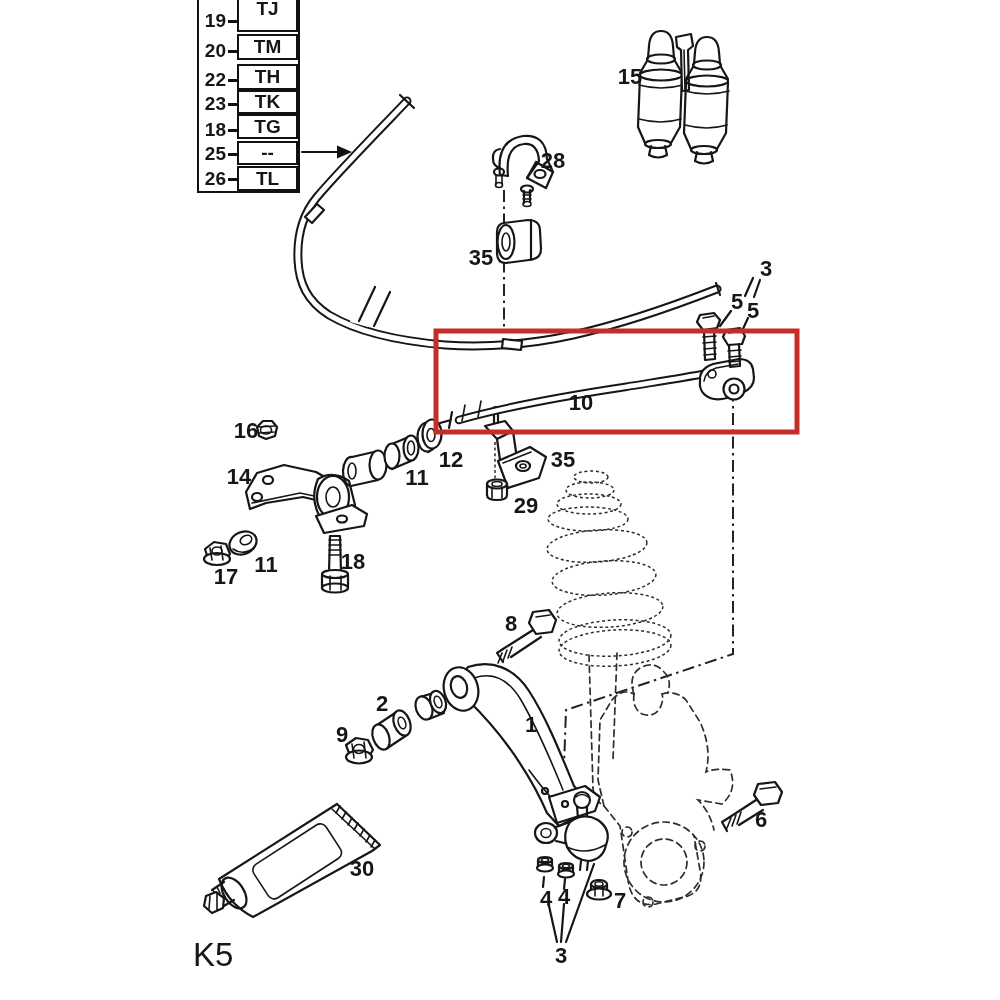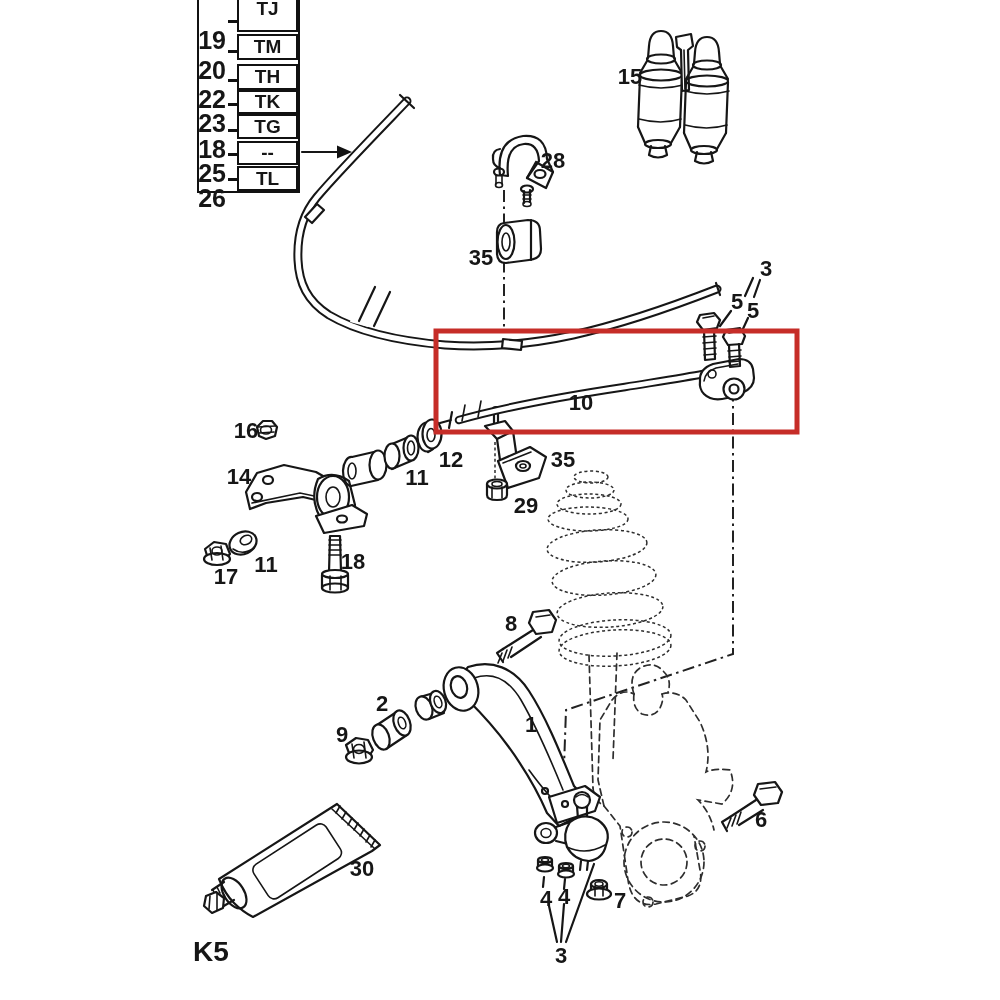--- a/index.html
+++ b/index.html
@@ -14,25 +14,25 @@
   .twht{stroke:#ffffff;stroke-width:5;fill:none;stroke-linecap:round;stroke-linejoin:round;}
   .rodb{stroke:#161616;stroke-width:8.5;fill:none;stroke-linecap:round;}
   .rodw{stroke:#ffffff;stroke-width:4.6;fill:none;stroke-linecap:round;}
   .dd {stroke:#222;stroke-width:2;fill:none;stroke-dasharray:12 4.5 2.5 4.5;}
   .dot{stroke:#2e2e2e;stroke-width:1.5;fill:none;stroke-dasharray:3 2.6;}
   .dsh{stroke:#2e2e2e;stroke-width:1.7;fill:none;stroke-dasharray:6.5 4.5;stroke-linecap:round;}
   
   .pl{position:absolute;transform:translate(-50%,-50%);font-size:22px;font-weight:600;white-space:nowrap;}
   
   .tbox{position:absolute;left:197px;top:-14px;width:103px;height:207px;border:2.5px solid #111;box-sizing:border-box;}
-  .tnum{position:absolute;left:192px;width:34px;text-align:right;font-size:25px;font-weight:600;margin-top:16px;}
+  .tnum{position:absolute;left:192px;width:34px;text-align:right;font-size:19px;font-weight:600;}
   .tick{position:absolute;left:228px;width:10px;height:2.5px;background:#111;}
   .cbox{position:absolute;left:237px;width:61px;border:2.4px solid #111;box-sizing:border-box;
         display:flex;align-items:center;justify-content:center;font-size:19px;font-weight:700;}
-  .footer-code{position:absolute;left:193px;top:936px;font-size:28px;font-weight:700;}
+  .footer-code{position:absolute;left:193px;top:936px;font-size:33px;font-weight:400;}
 </style>
 </head>
 <body>
 
 <div class="canvas">
 
 <svg width="1000" height="1000" viewBox="0 0 1000 1000">
 
   <g>
     <line class="k" x1="302" y1="152" x2="338" y2="152"></line>

